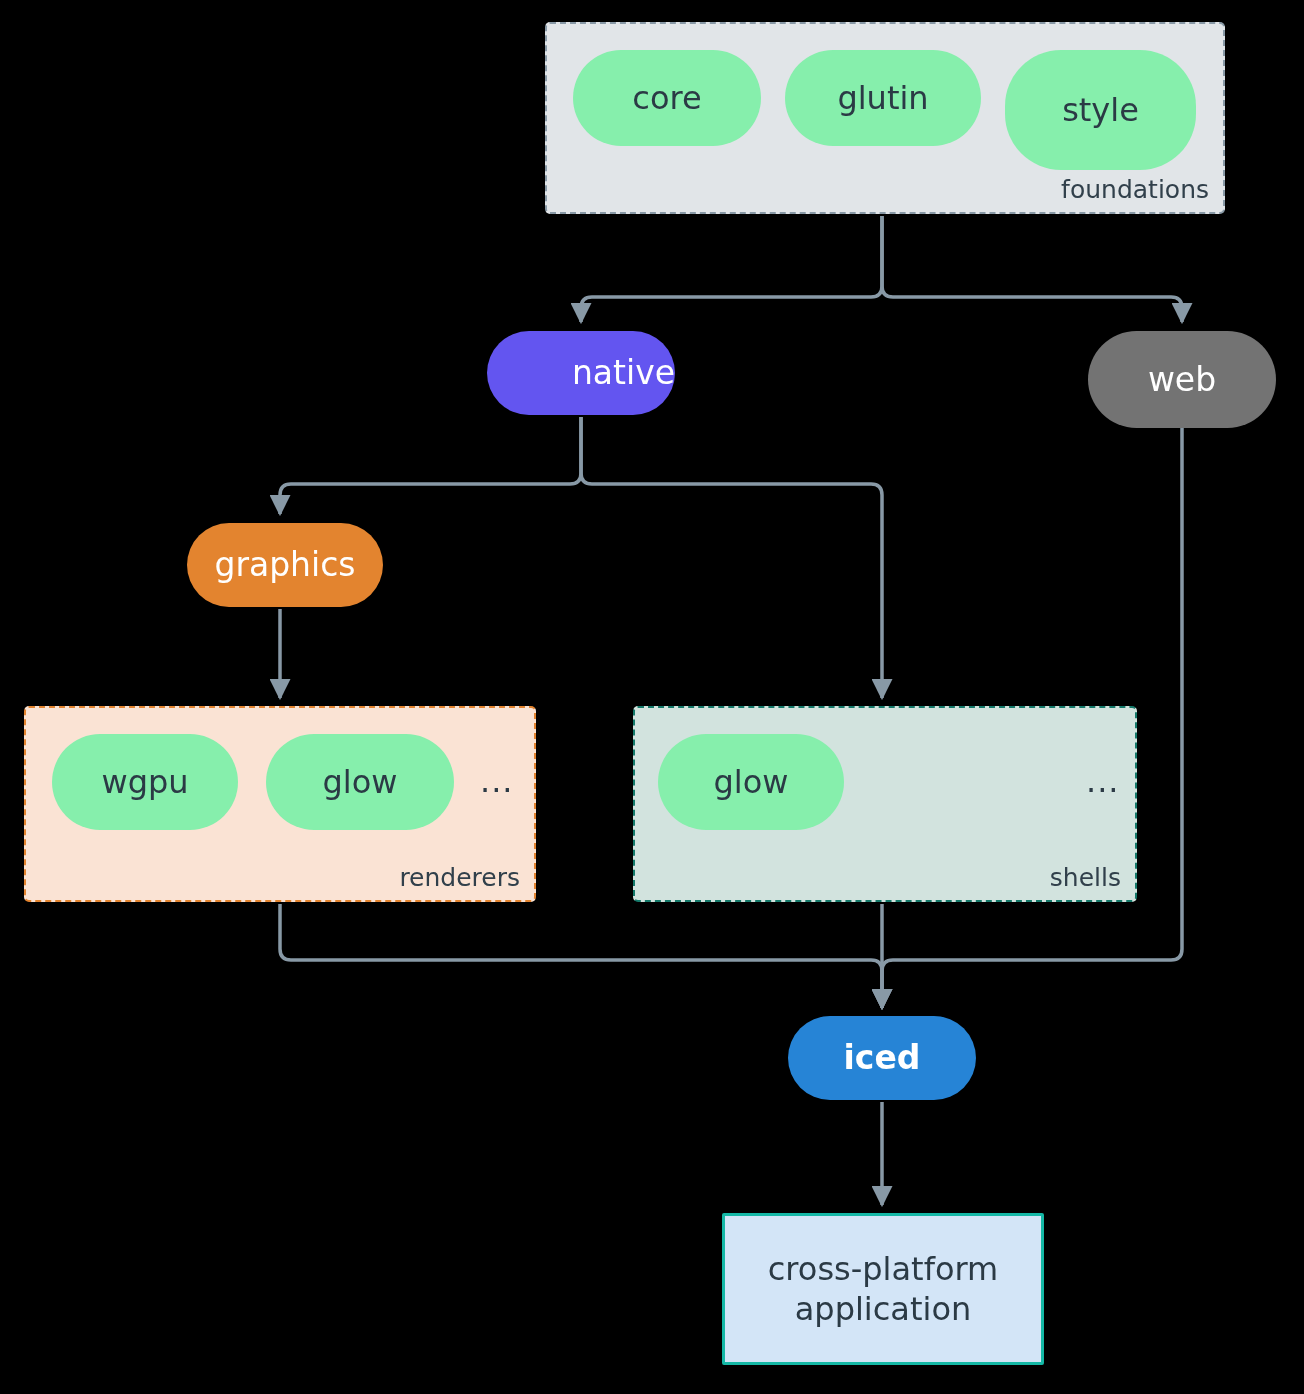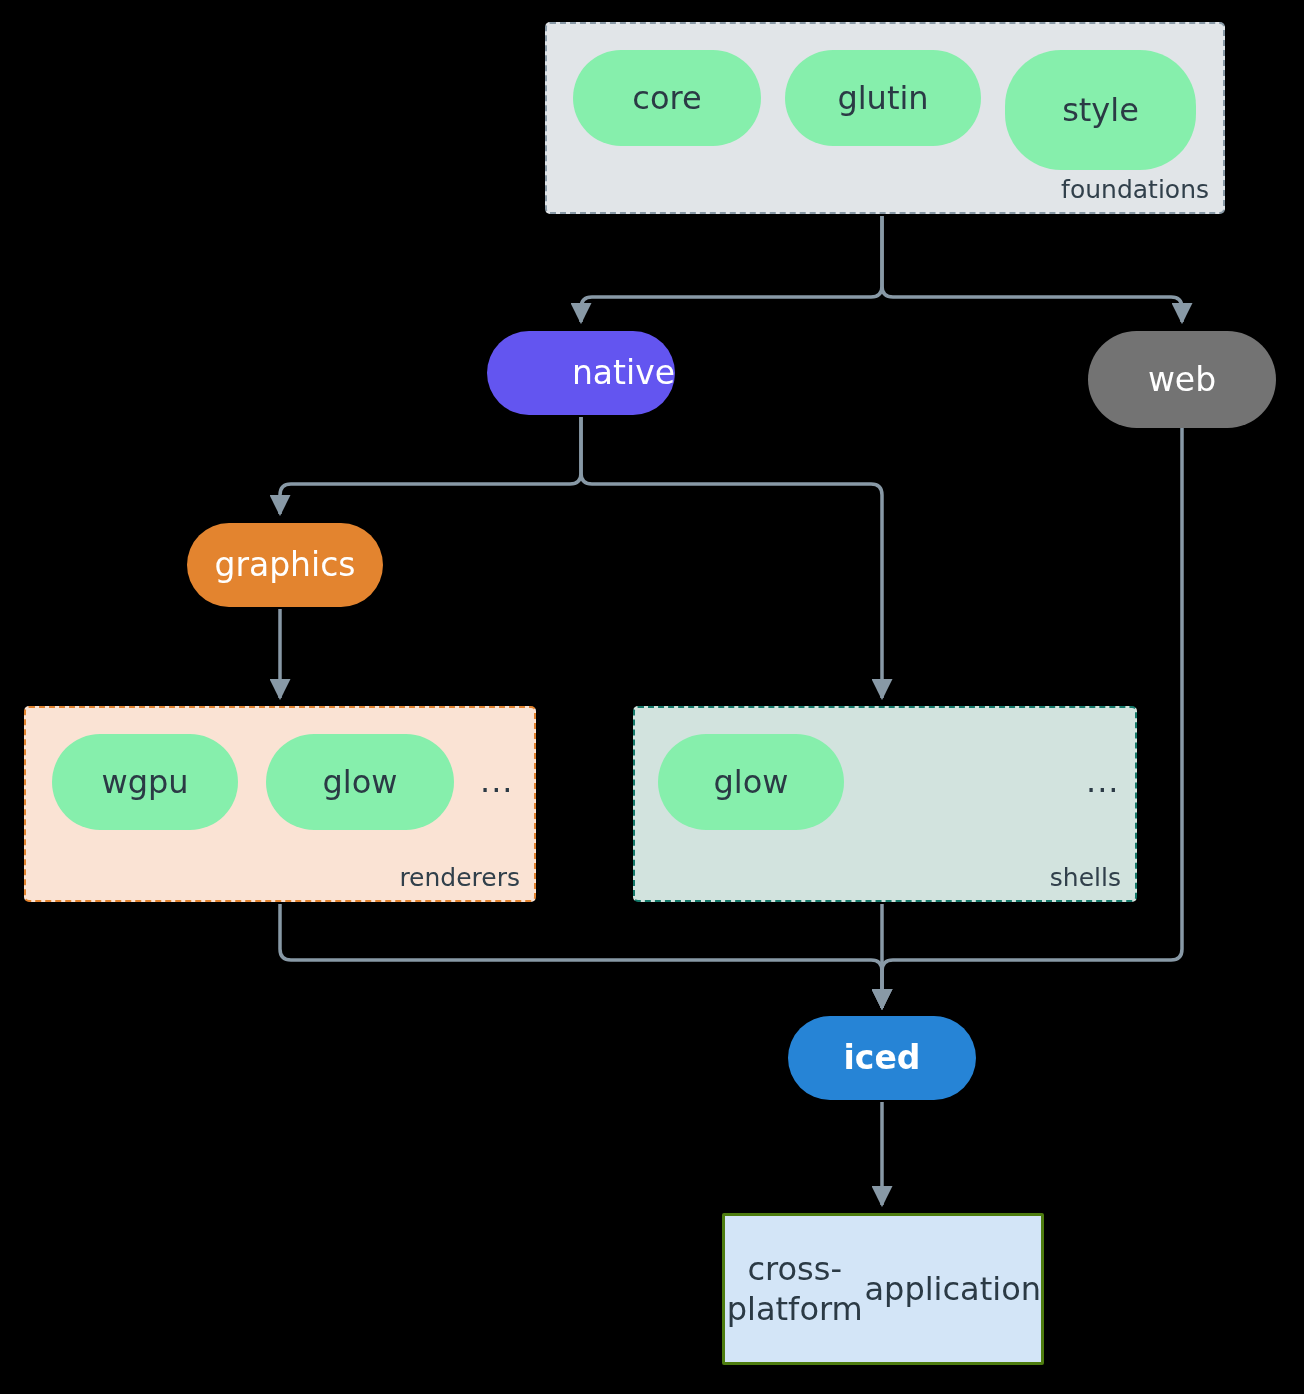--- a/index.html
+++ b/index.html
@@ -93,24 +93,25 @@
     font-size: 33px;
   }
   #node-native   { left: 487px;  top: 331px; width: 188px; height: 84px; background: #6355F0; justify-content: flex-end; }
   #node-web      { left: 1088px; top: 331px; width: 188px; height: 97px; background: #737373; }
   #node-graphics { left: 187px;  top: 523px; width: 196px; height: 84px; background: #E3842F; }
   #node-iced     { left: 788px;  top: 1016px;width: 188px; height: 84px; background: #2684D6; font-weight: bold; }
   
   #node-app {
     left: 722px; top: 1213px; width: 322px; height: 152px;
     background: #D3E5F7;
-    border: 3px solid #4d7c0f;
+    border: 3px solid #14b8a6;
     border-radius: 2px;
     color: #2B3A45;
     font-size: 32px;
+    flex-direction: column;
   }
   #node-app .line { display: block; }
 </style>
 </head>
 <body>
 
 <div id="canvas">
 
   <svg id="edges" viewBox="0 0 1304 1394" xmlns="http://www.w3.org/2000/svg">
     <defs>

